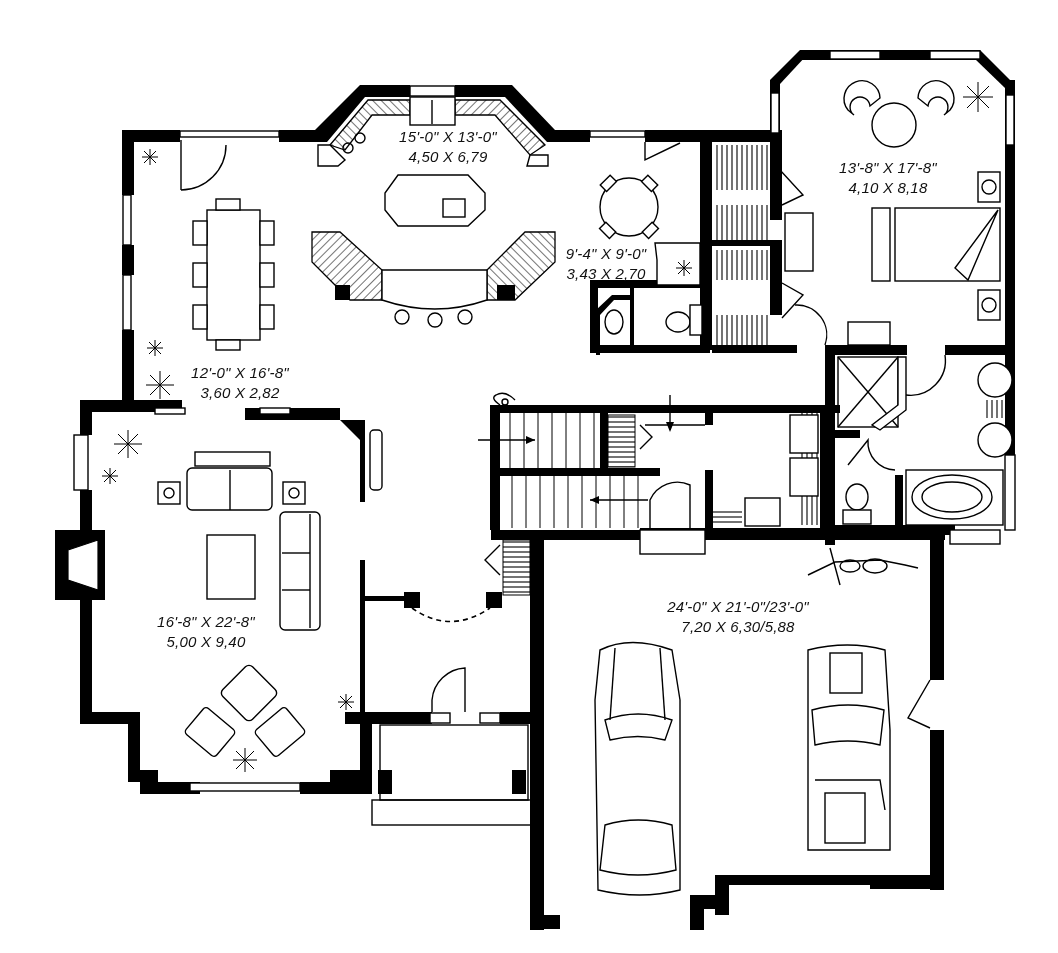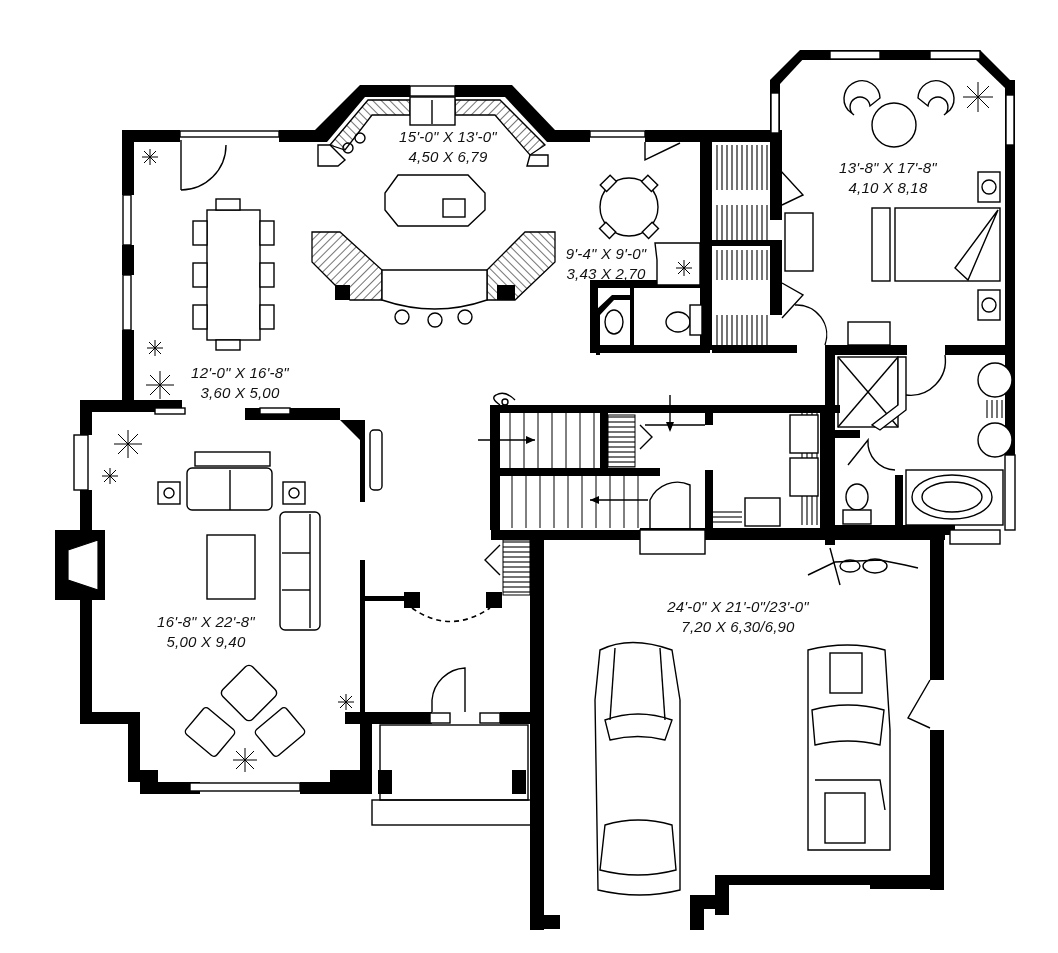--- a/index.html
+++ b/index.html
@@ -407,22 +407,22 @@
 <div class="lbl" style="left:888px; top:158px;">
   <span>13'-8" X 17'-8"</span>
   <span>4,10 X 8,18</span>
 </div>
 <div class="lbl" style="left:606px; top:244px;">
   <span>9'-4" X 9'-0"</span>
   <span>3,43 X 2,70</span>
 </div>
 <div class="lbl" style="left:240px; top:363px;">
   <span>12'-0" X 16'-8"</span>
-  <span>3,60 X 5,00</span>
+  <span>3,60 X 2,82</span>
 </div>
 <div class="lbl" style="left:206px; top:612px;">
   <span>16'-8" X 22'-8"</span>
   <span>5,00 X 9,40</span>
 </div>
 <div class="lbl" style="left:738px; top:597px;">
   <span>24'-0" X 21'-0"/23'-0"</span>
-  <span>7,20 X 6,30/6,90</span>
+  <span>7,20 X 6,30/5,88</span>
 </div>
 
 </body></html>

